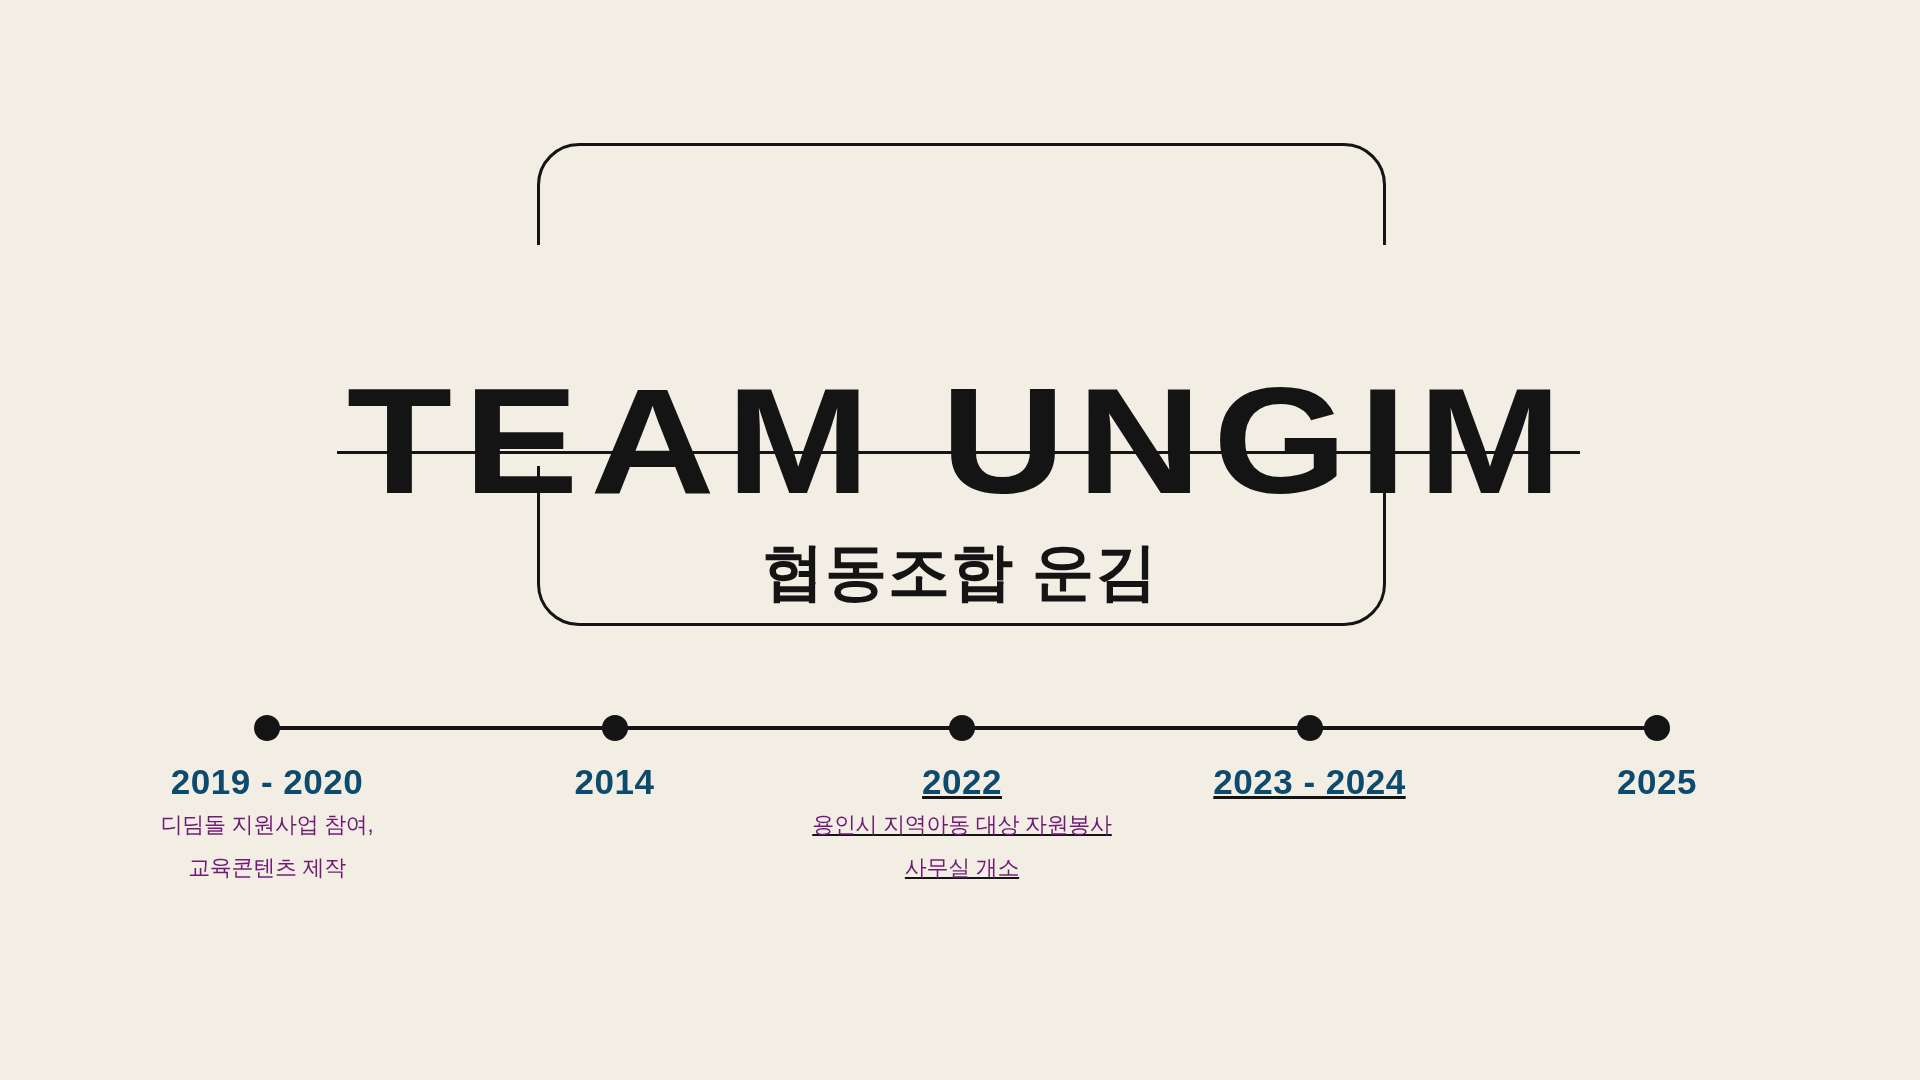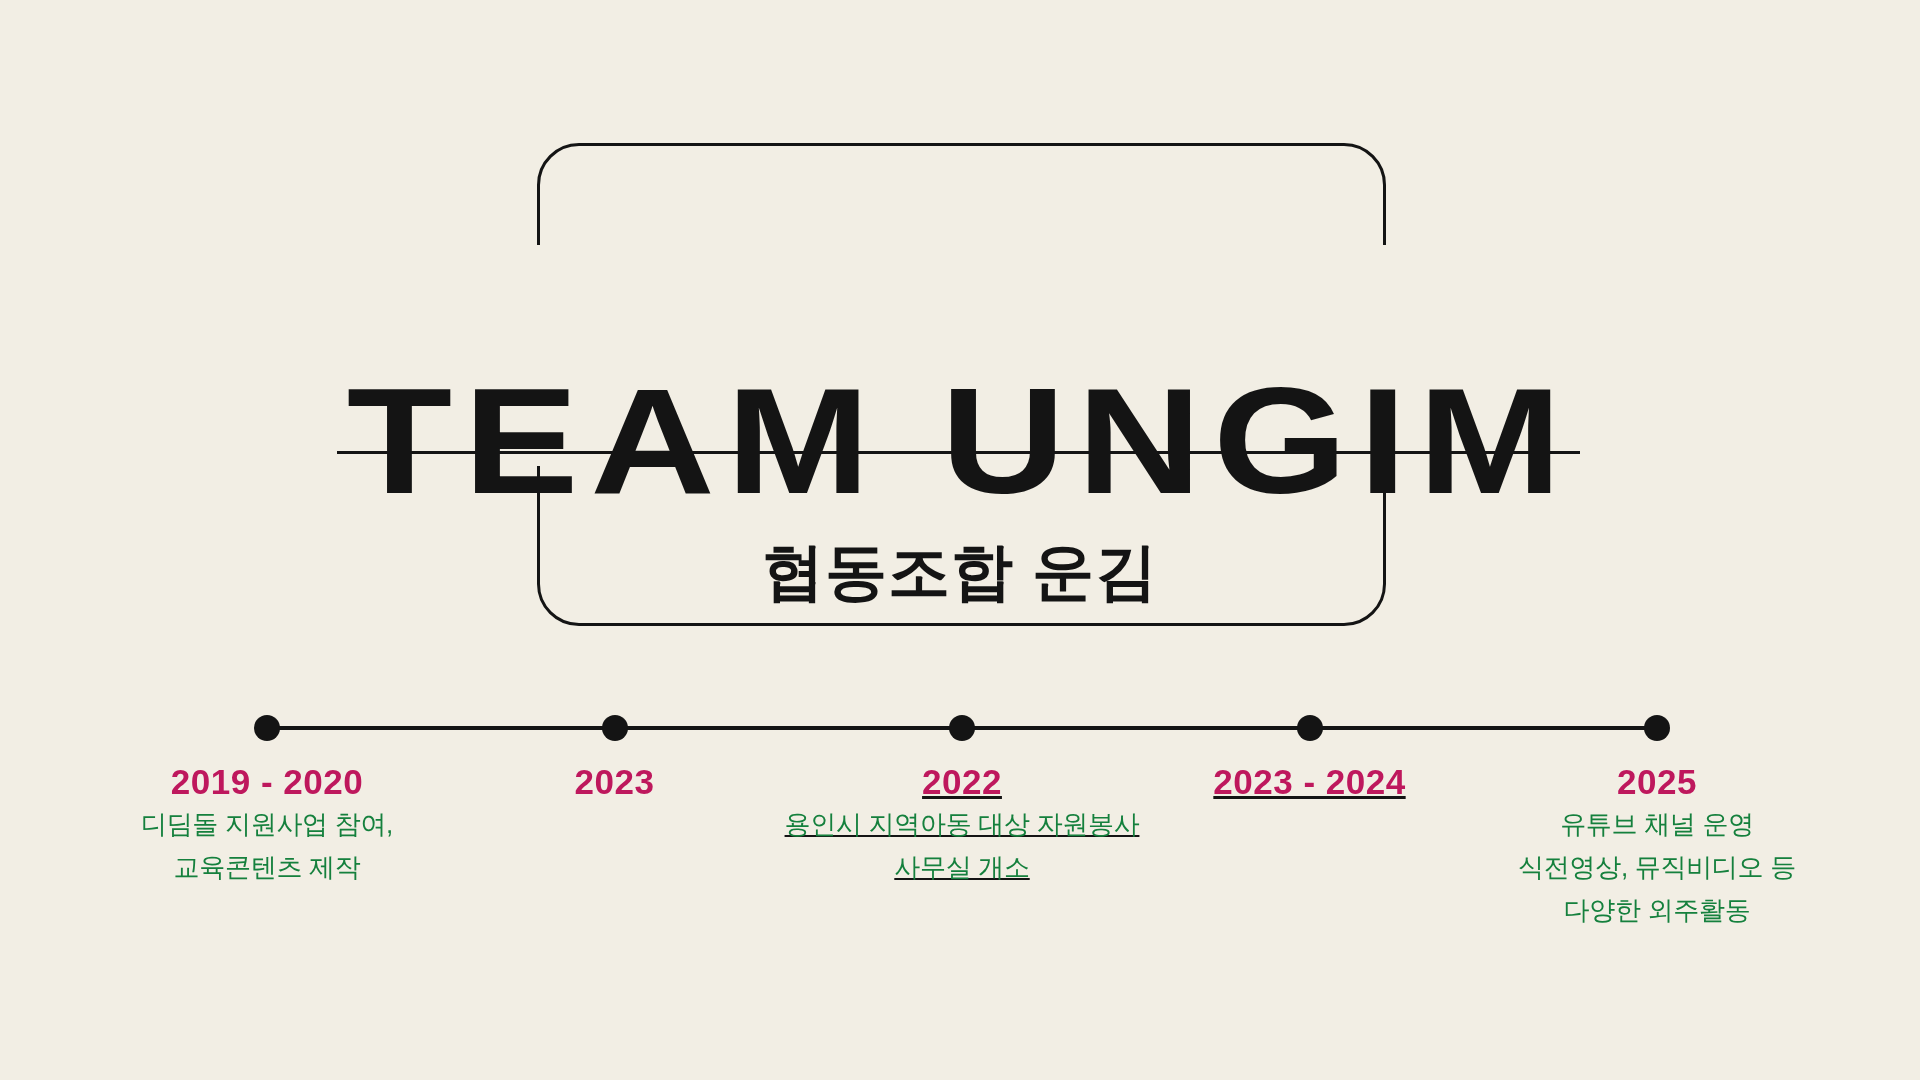--- a/index.html
+++ b/index.html
@@ -37,24 +37,24 @@
   .dot{
     position:absolute;top:715px;width:26px;height:26px;border-radius:50%;
     background:#141414;
   }
   .event-col{
     position:absolute;top:764px;width:440px;text-align:center;
     transform:translateX(-50%);
   }
   .event-year{
     font-size:35px;line-height:35px;font-weight:bold;letter-spacing:0.5px;
-    color:#be185d;margin-bottom:4px;
+    color:#0c4a6e;margin-bottom:4px;
   }
   .event-item{
-    font-size:26px;line-height:43px;font-weight:normal;color:#15803d;
+    font-size:22px;line-height:43px;font-weight:normal;color:#701a75;
     letter-spacing:-0.3px;white-space:nowrap;
   }
 </style>
 </head>
 <body>
 
 <div class="frame"></div>
 <div class="frame-mask"></div>
 <h1 class="title">TEAM UNGIM</h1>
 <div class="divider"></div>
@@ -70,21 +70,21 @@
       <div class="event-items">
             <div class="event-item">디딤돌 지원사업 참여,</div>
             <div class="event-item">교육콘텐츠 제작</div>
           </div>
     </div>
   </div>
 
   <div>
     <div class="dot" style="left: 601.5px;"></div>
     <div class="event-col" style="left: 614.5px;">
-      <div class="event-year">2023</div>
+      <div class="event-year">2014</div>
     </div>
   </div>
 
   <div>
     <div class="dot" style="left: 949px;"></div>
     <div class="event-col" style="left: 962px; text-decoration: underline;">
       <div class="event-year">2022</div>
       <div class="event-items">
             <div class="event-item">용인시 지역아동 대상 자원봉사</div>
             <div class="event-item">사무실 개소</div>
@@ -96,21 +96,16 @@
     <div class="dot" style="left: 1296.5px;"></div>
     <div class="event-col" style="left: 1309.5px; text-decoration: underline;">
       <div class="event-year">2023 - 2024</div>
     </div>
   </div>
 
   <div>
     <div class="dot" style="left: 1644px;"></div>
     <div class="event-col" style="left: 1657px;">
       <div class="event-year">2025</div>
-      <div class="event-items">
-            <div class="event-item">유튜브 채널 운영</div>
-            <div class="event-item">식전영상, 뮤직비디오 등</div>
-            <div class="event-item">다양한 외주활동</div>
-          </div>
     </div>
   </div>
 </div>
 </div>
 
 </body></html>

